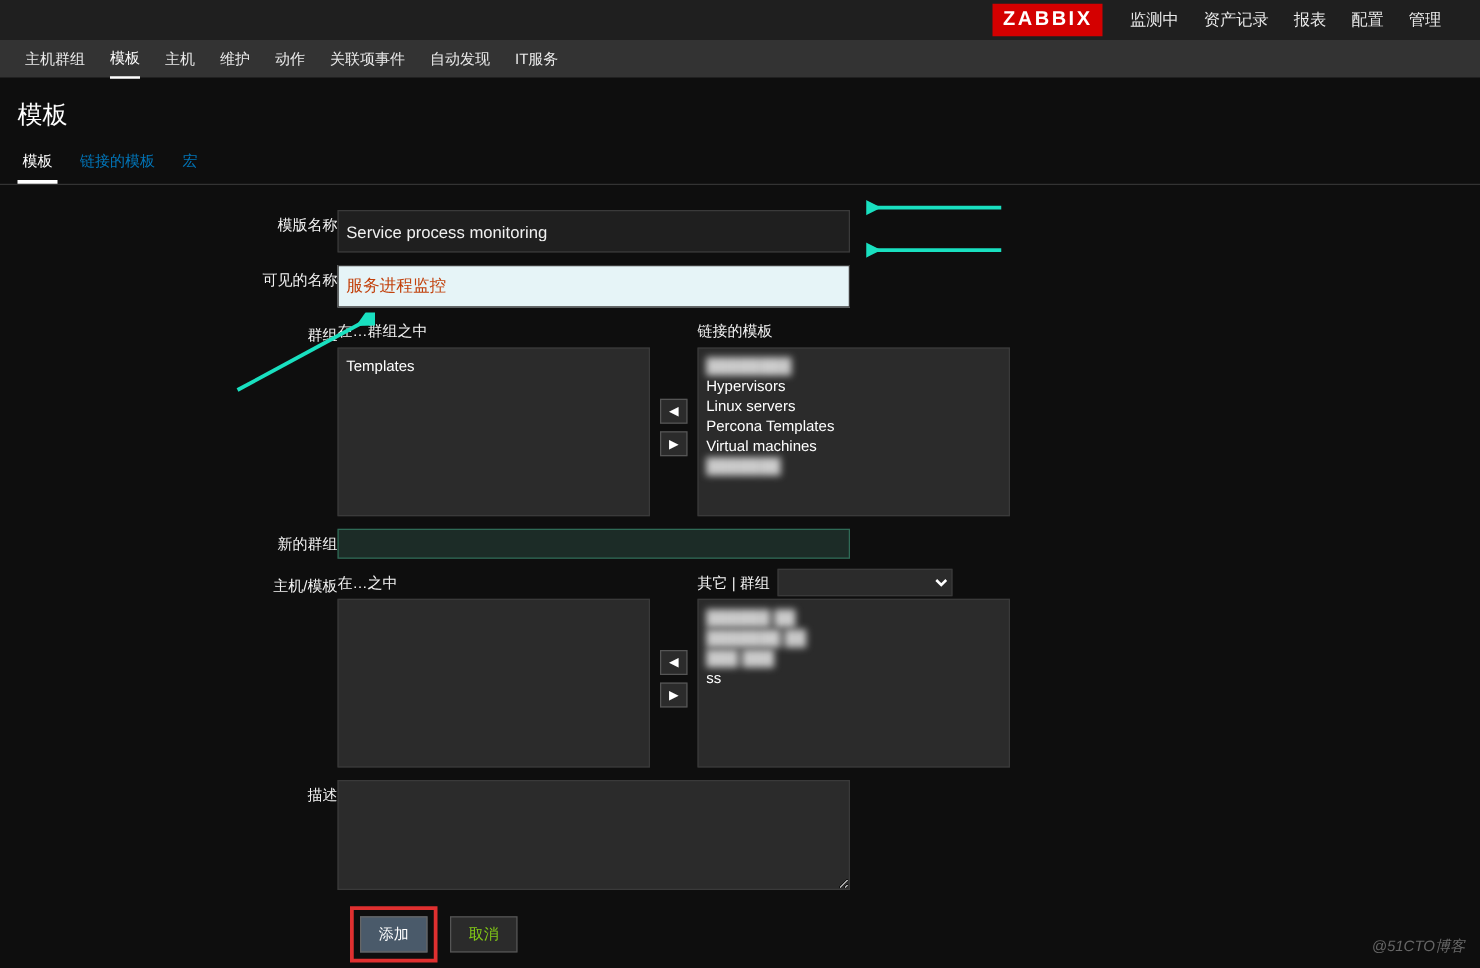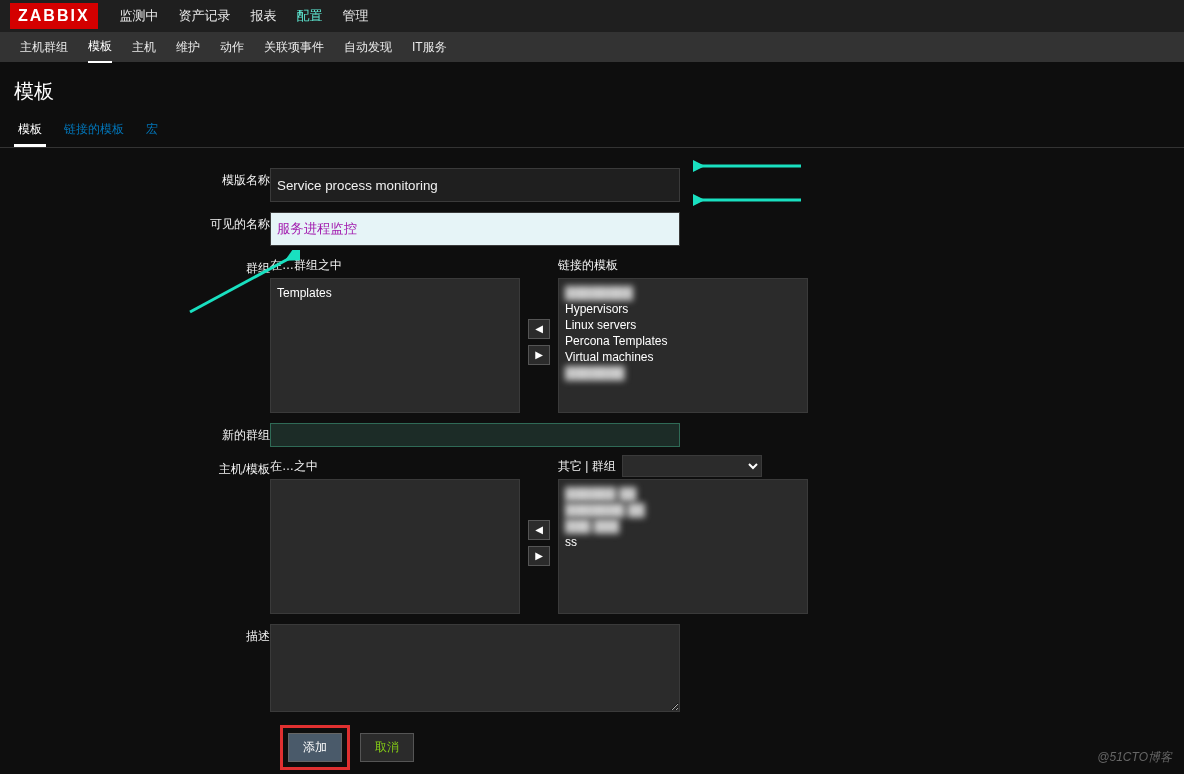--- a/index.html
+++ b/index.html
@@ -1,33 +1,33 @@
 <!DOCTYPE html>
 <html><head>
 <meta charset="utf-8">
 <style>
 * { margin:0; padding:0; box-sizing:border-box; font-family:Arial,"Microsoft YaHei",sans-serif; }
 body { background:#0e0e0e; color:#f2f2f2; font-size:12px; width:1184px; height:774px; overflow:hidden; position:relative; }
-.topnav { background:#1f1f1f; height:32px; display:flex; align-items:center; padding:0 10px; }
+.topnav { background:#1f1f1f; height:32px; display:flex; align-items:center; padding:0 21px;justify-content:flex-end; }
 .logo { background:#d40000; color:#fff; font-weight:bold; font-size:16px; letter-spacing:2px; padding:4px 8px; margin-right:12px; }
 .topnav a { color:#eaeaea; text-decoration:none; margin:0 10px; font-size:13px; cursor:pointer; }
-.topnav a.active { color:#5eead4; }
+.topnav a.active { color:#e5e5e5; }
 .subnav { background:#333333; height:30px; display:flex; align-items:center; padding:0 10px; }
 .subnav a { color:#eaeaea; text-decoration:none; margin:0 10px; font-size:12px; cursor:pointer; padding:6px 0;}
 .subnav a.active { color:#fff; border-bottom:2px solid #fff; }
 .page-title { font-size:20px; padding:16px 14px 10px; color:#fff; }
 .tabs { display:flex; border-bottom:1px solid #333; padding:0 14px; }
 .tabs a { color:#0275b8; text-decoration:none; margin-right:14px; padding:6px 4px; cursor:pointer; font-size:12px;}
 .tabs a.active { color:#fff; border-bottom:3px solid #fff; }
 .form { padding:20px 10px; }
 .row { display:flex; margin-bottom:10px; align-items:flex-start; }
 .label { width:260px; text-align:right; color:#f2f2f2; padding-top:4px; font-size:12px;}
 .control { flex:0 0 auto; }
 input[type=text].txt { background:#1f1f1f; border:1px solid #3a3a3a; color:#f0f0f0; padding:16px 6px; width:410px; height:24px; }
-input[type=text].txt.highlight { background:#e6f4f7; color:#a21caf; }
+input[type=text].txt.highlight { background:#e6f4f7; color:#c2410c; }
 input[type=text].newgrp { background:#1c2c27; border:1px solid #2f6a56; width:410px; height:24px; padding:4px 6px; color:#fff;}
 .dual-wrap { display:flex; align-items:flex-start; }
 .dual-col { display:flex; flex-direction:column; }
 .dual-label { font-size:12px; color:#f2f2f2; margin-bottom:4px; height:18px; display:flex; align-items:center; }
 .dual-label select { background:#2b2b2b; border:1px solid #3a3a3a; color:#fff; height:22px; margin-left:6px; width:140px; }
 .listbox { background:#2b2b2b; border:1px solid #3a3a3a; color:#fff; width:250px; height:135px; padding:6px; overflow:auto; }
 .listbox div { padding:1px 0; font-size:12px; white-space:nowrap;}
 .listbox .blur { filter:blur(3px); color:#ccc; }
 .movebtns { display:flex; flex-direction:column; justify-content:center; padding:0 8px; gap:6px; height:135px; }
 .movebtns button { width:22px; height:20px; background:#2b2b2b; border:1px solid #555; color:#fff; cursor:pointer; font-size:10px;}

